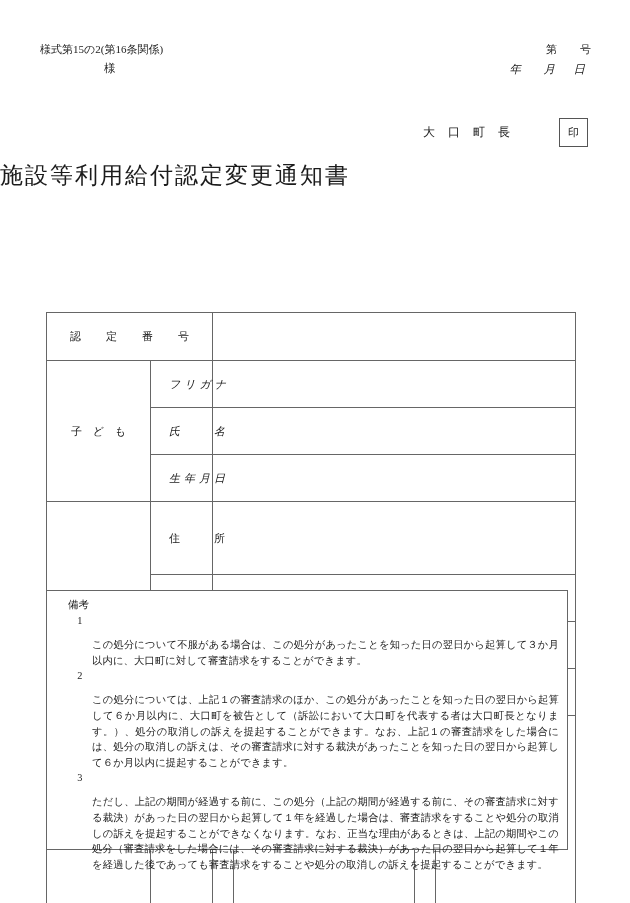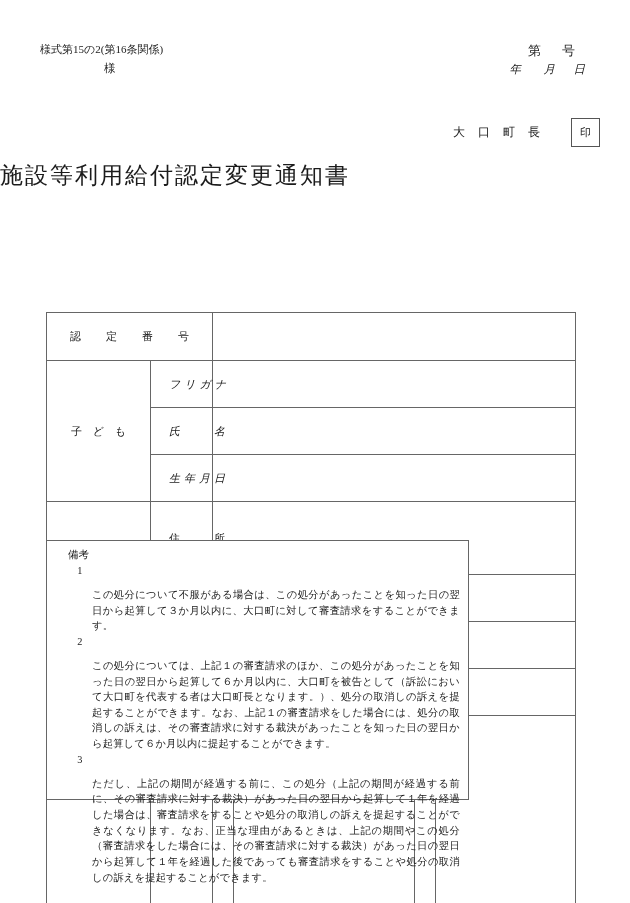--- a/index.html
+++ b/index.html
@@ -30,46 +30,46 @@
     white-space: nowrap;
   }
   .addressee {
     position: absolute;
     left: 104px;
     top: 61px;
     font-size: 11.5px;
   }
   .doc-no {
     position: absolute;
-    right: 55px;
+    right: 39px;
     top: 42px;
-    font-size: 13px;
+    font-size: 11px;
     white-space: nowrap;
   }
   .doc-no span { display: inline-block; }
   .doc-no .k1 { width: 34px; text-align: left; }
   .doc-date {
     position: absolute;
     right: 45px;
     top: 62px;
     font-size: 11.5px;
     white-space: nowrap;
     font-style: italic;
   }
   .doc-date span { display: inline-block; }
   .doc-date .y { width: 34px; text-align: left; }
   .doc-date .m { width: 30px; text-align: left; }
 
   .issuer-row {
     position: absolute;
-    right: 30px;
+    right: 42px;
     top: 118px;
     display: flex;
     align-items: center;
-    gap: 26px;
+    gap: 44px;
   }
   .issuer-name {
     font-size: 12px;
     letter-spacing: 5px;
     white-space: nowrap;
   }
   .seal-box {
     width: 27px;
     height: 27px;
     border: 1px solid #555;
@@ -152,22 +152,22 @@
     align-items: center;
     justify-content: center;
     white-space: nowrap;
   }
   .vcell { padding: 1px 0; text-align: center; }
 
   
   .notes-box {
     position: absolute;
     left: 46px;
-    top: 540px;
-    width: 423px;
+    top: 590px;
+    width: 522px;
     height: 260px;
     border: 1px solid #666;
     background: #fff;
     box-sizing: border-box;
   }
   .notes-title {
     position: absolute;
     left: 21px;
     top: 7px;
     font-size: 10.5px;

